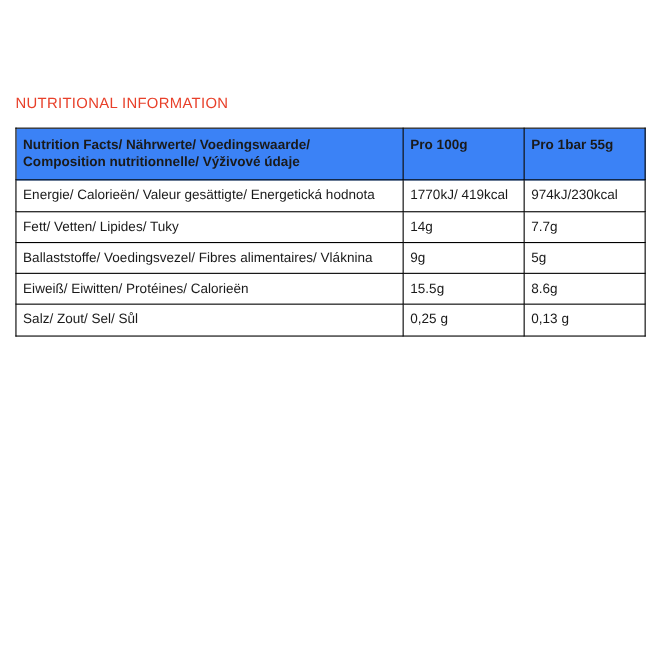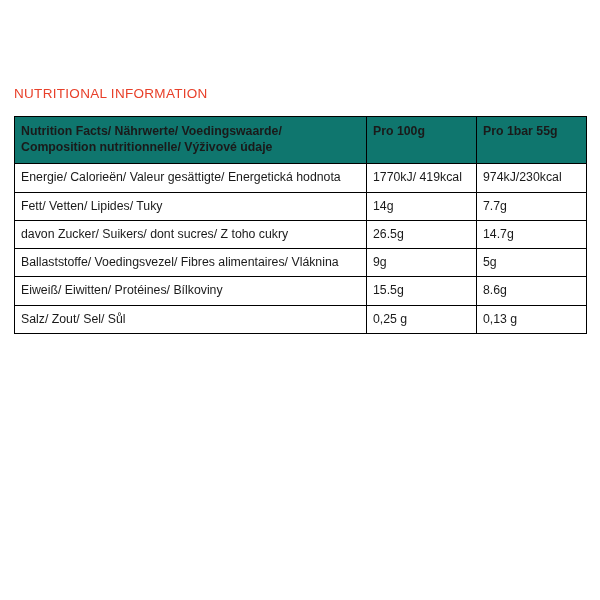--- a/index.html
+++ b/index.html
@@ -46,21 +46,21 @@
   table.nutrition col.c-v2 { width: 110px; }
 
   table.nutrition th,
   table.nutrition td {
     border: 1px solid #000000;
     vertical-align: top;
     padding: 5px 6px 6px 6px;
     line-height: 1.32;
   }
   table.nutrition thead th {
-    background: #0f766e;
+    background: #3b82f6;
     font-weight: bold;
     font-size: 12.3px;
     padding-top: 6px;
     padding-bottom: 8px;
   }
   table.nutrition thead th.head-name {
     text-align: left;
   }
   table.nutrition thead th.head-val {
     text-align: left;
@@ -104,34 +104,29 @@
         </tr>
 
         <tr>
           <td class="name">Fett/ Vetten/ Lipides/ Tuky</td>
           <td class="val">14g</td>
           <td class="val">7.7g</td>
         </tr>
 
 
 
-        <tr class="row-tall">
-          <td class="name">davon Zucker/ Suikers/ dont sucres/ Z toho cukry</td>
-          <td class="val">26.5g</td>
-          <td class="val">14.7g</td>
-        </tr>
 
         <tr>
           <td class="name">Ballaststoffe/ Voedingsvezel/ Fibres alimentaires/ Vláknina</td>
           <td class="val">9g</td>
           <td class="val">5g</td>
         </tr>
 
         <tr class="row-tall">
-          <td class="name">Eiweiß/ Eiwitten/ Protéines/ Bílkoviny</td>
+          <td class="name">Eiweiß/ Eiwitten/ Protéines/ Calorieën</td>
           <td class="val">15.5g</td>
           <td class="val">8.6g</td>
         </tr>
 
         <tr class="row-tall">
           <td class="name">Salz/ Zout/ Sel/ Sůl</td>
           <td class="val">0,25 g</td>
           <td class="val">0,13 g</td>
         </tr>
 

